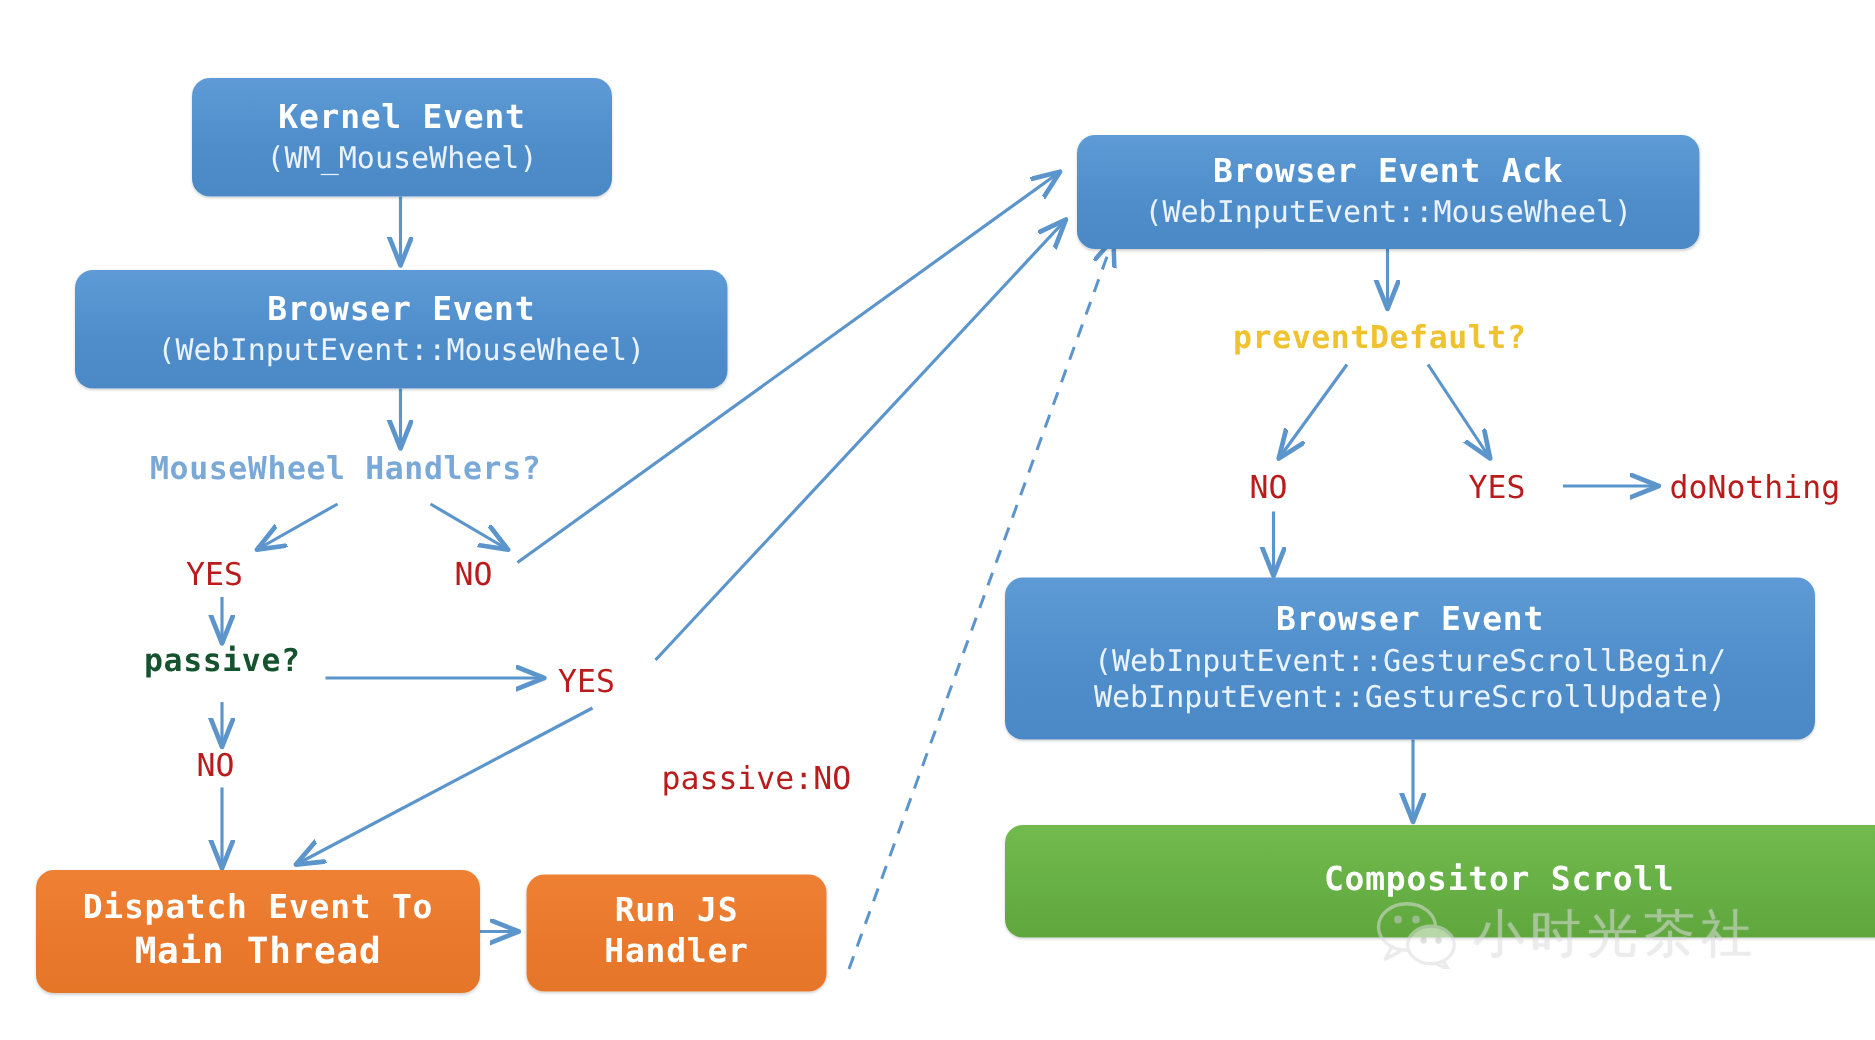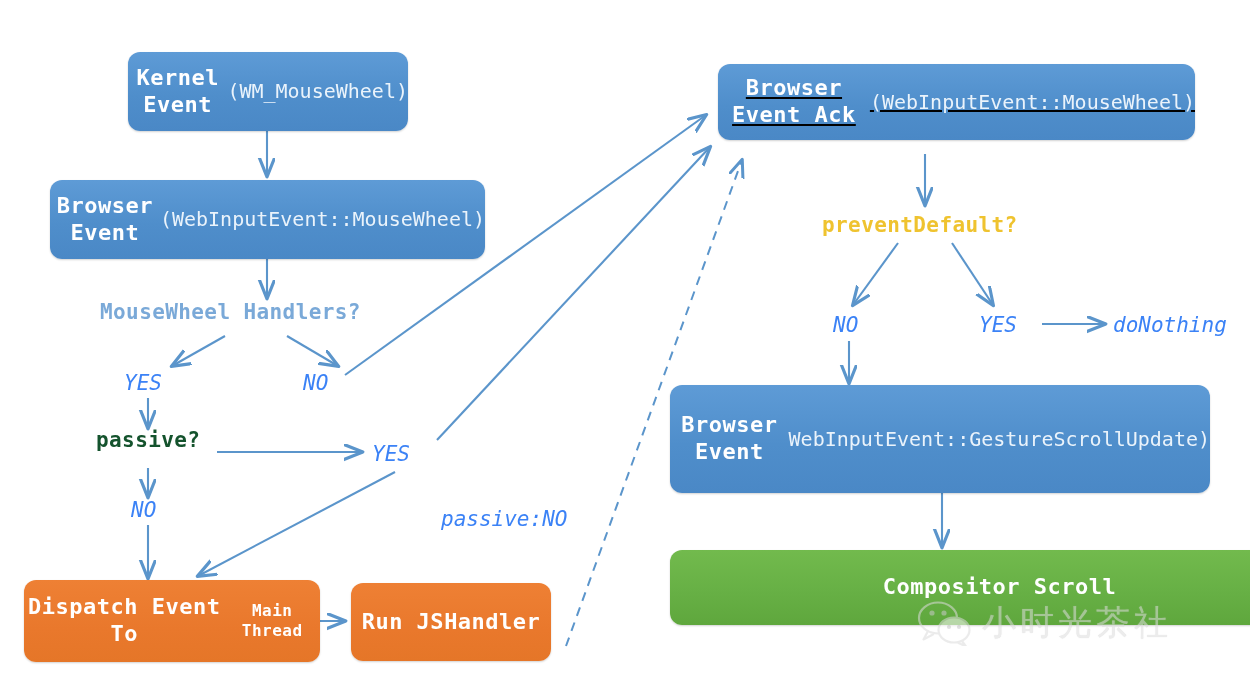--- a/index.html
+++ b/index.html
@@ -4,35 +4,35 @@
 <style>
   html,body{margin:0;padding:0;}
   body{
     width:1250px;height:693px;background:#ffffff;
     font-family:"DejaVu Sans Mono","Liberation Mono",monospace;
     position:relative;overflow:hidden;
   }
   #stage{position:absolute;left:0;top:0;width:1250px;height:693px;}
   svg.edges{position:absolute;left:0;top:0;width:1250px;height:693px;pointer-events:none;}
 
-  .node{position:absolute;box-sizing:border-box;display:flex;flex-direction:row;
+  .node{position:absolute;box-sizing:border-box;display:flex;flex-direction:column;
         align-items:center;justify-content:center;text-align:center;border-radius:12px;
         line-height:1.22;}
   .node .t1{font-weight:bold;color:#ffffff;letter-spacing:.5px;}
   .node .t2{color:#eaf3fb;font-weight:normal;}
 
   .blue{background:linear-gradient(180deg,#5e9bd6 0%,#4f8ecb 55%,#4a88c6 100%);
         box-shadow:0 1px 2px rgba(0,0,0,.18);}
   .orange{background:linear-gradient(180deg,#ee8034 0%,#e9782c 60%,#e57628 100%);
           box-shadow:0 1px 2px rgba(0,0,0,.18);}
   .green{background:linear-gradient(180deg,#72ba4d 0%,#67b045 55%,#5fa73d 100%);
          box-shadow:0 1px 2px rgba(0,0,0,.18);}
 
   .plain{position:absolute;white-space:nowrap;}
-  .lbl-plain{color:#3b82f6;font-size:21px;font-style:italic;}
+  .lbl-plain{color:#b91c1c;font-size:21px;}
   .lbl-blue{color:#7aa9d8;font-size:21px;font-weight:bold;letter-spacing:.4px;}
   .lbl-red{color:#14532d;font-size:21px;font-weight:bold;letter-spacing:.4px;}
   .lbl-yellow{color:#efc32f;font-size:21px;font-weight:bold;letter-spacing:.4px;}
 
   
   #watermark{position:absolute;left:916px;top:600px;display:flex;align-items:center;gap:8px;
              opacity:.55;}
   #watermark .wm-text{font-family:"DejaVu Sans","Liberation Sans",sans-serif;
                       font-size:34px;color:#dddddd;letter-spacing:4px;
                       text-shadow:0 0 1px #bfbfbf;}
@@ -98,37 +98,38 @@
   <div class="node blue" style="left:128px;top:52px;width:280px;height:79px;">
     <div class="t1" style="font-size:22px;">Kernel Event</div>
     <div class="t2" style="font-size:20px;">(WM_MouseWheel)</div>
   </div>
 
   <div class="node blue" style="left:50px;top:180px;width:435px;height:79px;">
     <div class="t1" style="font-size:22px;">Browser Event</div>
     <div class="t2" style="font-size:20px;">(WebInputEvent::MouseWheel)</div>
   </div>
 
-  <div class="node blue" style="left:718px;top:64px;width:477px;height:76px;text-decoration:underline;">
+  <div class="node blue" style="left:718px;top:90px;width:415px;height:76px;">
     <div class="t1" style="font-size:22px;">Browser Event Ack</div>
     <div class="t2" style="font-size:20px;">(WebInputEvent::MouseWheel)</div>
   </div>
 
   <div class="node blue" style="left:670px;top:385px;width:540px;height:108px;">
     <div class="t1" style="font-size:22px;">Browser Event</div>
+    <div class="t2" style="font-size:20px;">(WebInputEvent::GestureScrollBegin/</div>
     <div class="t2" style="font-size:20px;">WebInputEvent::GestureScrollUpdate)</div>
   </div>
 
   <div class="node green" style="left:670px;top:550px;width:659px;height:75px;">
     <div class="t1" style="font-size:22px;">Compositor Scroll</div>
   </div>
 
   <div class="node orange" style="left:24px;top:580px;width:296px;height:82px;">
     <div class="t1" style="font-size:22px;">Dispatch Event To</div>
-    <div class="t1" style="font-size:16px;">Main Thread</div>
+    <div class="t1" style="font-size:24px;">Main Thread</div>
   </div>
 
   <div class="node orange" style="left:351px;top:583px;width:200px;height:78px;text-align:center;">
     <div class="t1" style="font-size:22px;">Run JS</div>
     <div class="t1" style="font-size:22px;">Handler</div>
   </div>
 
   <div class="plain lbl-blue" style="left:100px;top:300px;">MouseWheel Handlers?</div>
 
   <div class="plain lbl-red" style="left:96px;top:440px;transform:translateY(-50%);">passive?</div>

